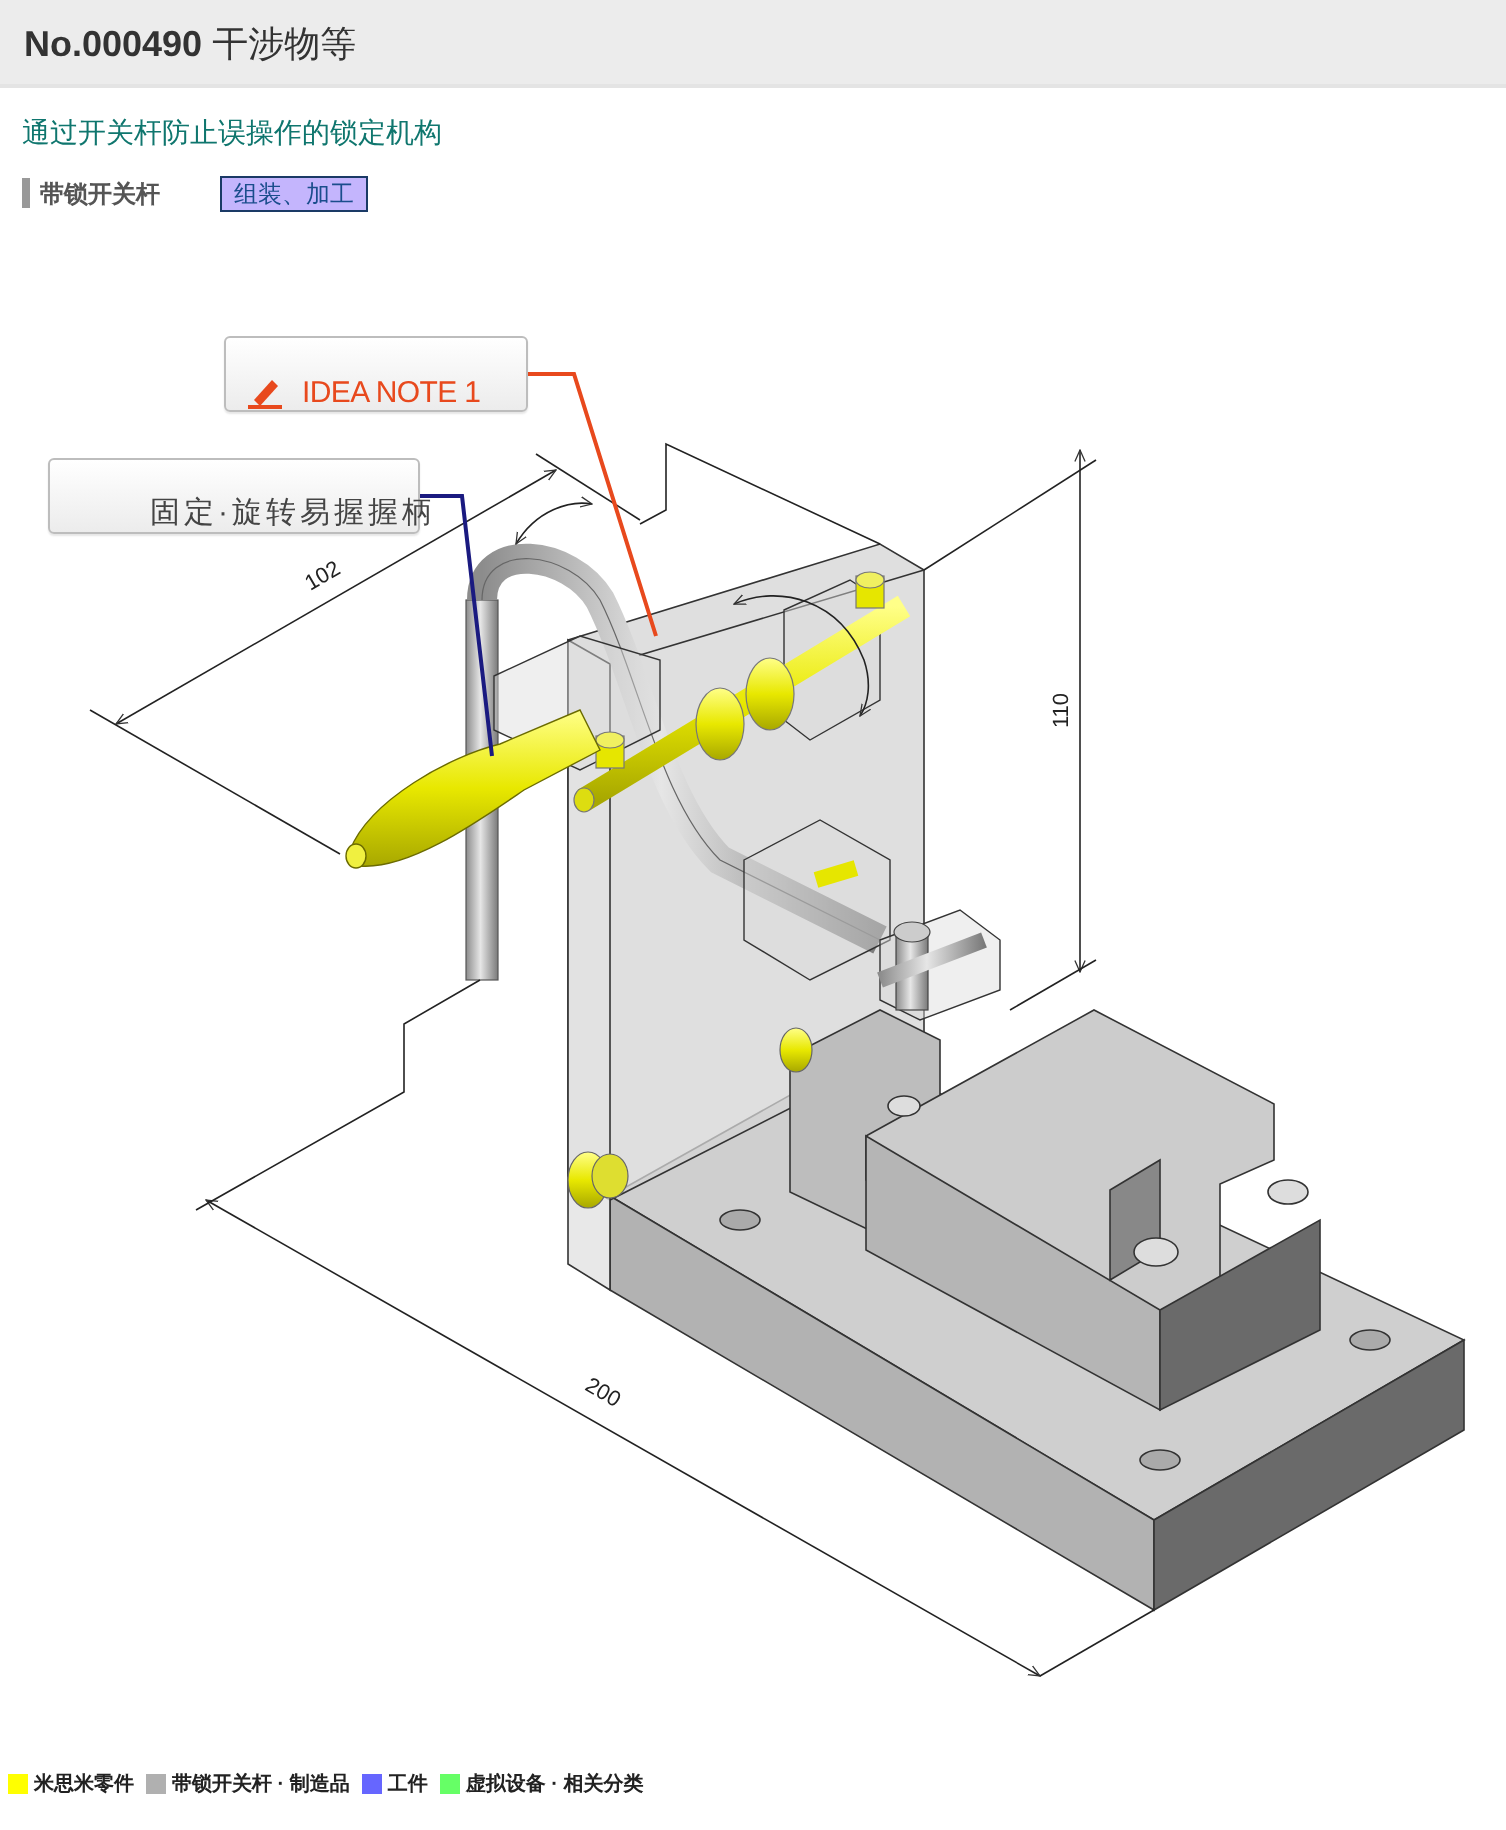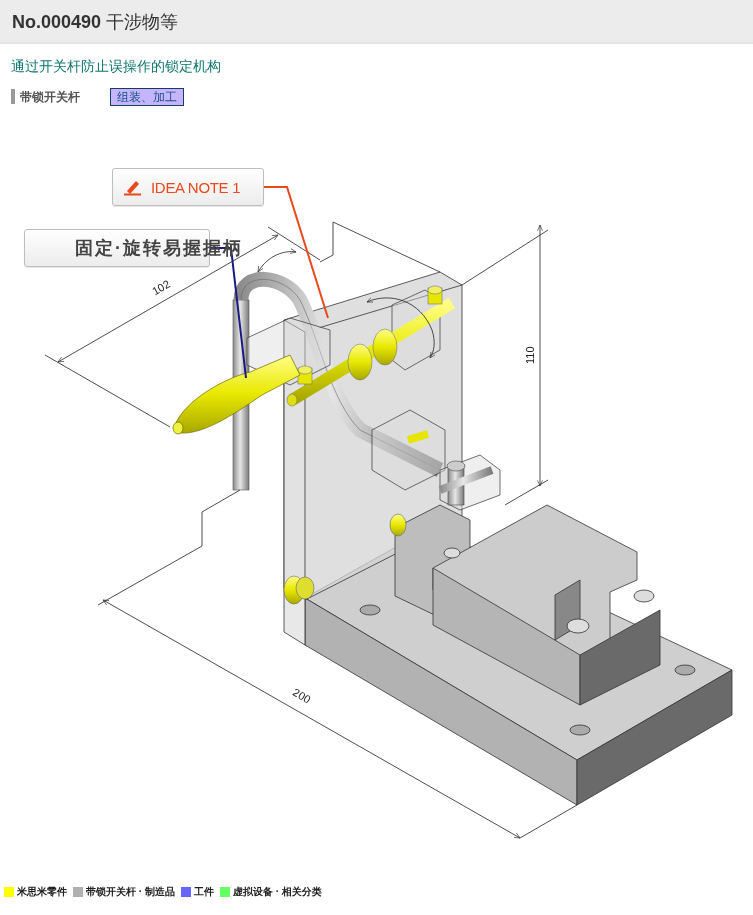--- a/index.html
+++ b/index.html
@@ -34,26 +34,26 @@
     border: 1px solid #1a3a66; color: #1a4d8c; font-size: 12px; line-height: 16px;
     white-space: nowrap; background: #c4b5fd; cursor: pointer;
   }
 
   .drawing { position: absolute; left: 0; top: 115px; width: 753px; height: 760px; }
 
   .callout {
     position: absolute; height: 38px; border: 1px solid #bdbdbd; border-radius: 3px;
     background: linear-gradient(#ffffff, #ececec);
     box-shadow: 0 1px 1px rgba(0,0,0,0.1);
-    display: flex; align-items: center; cursor: pointer; white-space: nowrap;
+    display: flex; align-items: flex-end; cursor: pointer; white-space: nowrap;
   }
   .callout-idea { left: 112px; top: 168px; width: 152px; padding-left: 10px; }
   .callout-idea .txt { color: #e8491d; font-size: 15px; margin-left: 8px; letter-spacing: -0.3px; }
   .callout-handle { left: 24px; top: 229px; width: 186px; padding-left: 10px; }
-  .callout-handle .txt { color: #444; font-size: 18px; font-weight: bold; margin-left: 8px; letter-spacing: 2px; padding-left: 32px; }
+  .callout-handle .txt { color: #444; font-size: 15px; font-weight: normal; margin-left: 8px; letter-spacing: 2px; padding-left: 32px; }
 
   .legend {
     position: absolute; left: 4px; top: 885px; height: 14px;
     display: flex; align-items: center; font-size: 10px; color: #222; white-space: nowrap;
   }
   .legend .sw { width: 10px; height: 10px; display: inline-block; margin-right: 3px; }
   .legend .lbl { margin-right: 6px; font-weight: bold; }
 </style>
 </head>
 <body>

